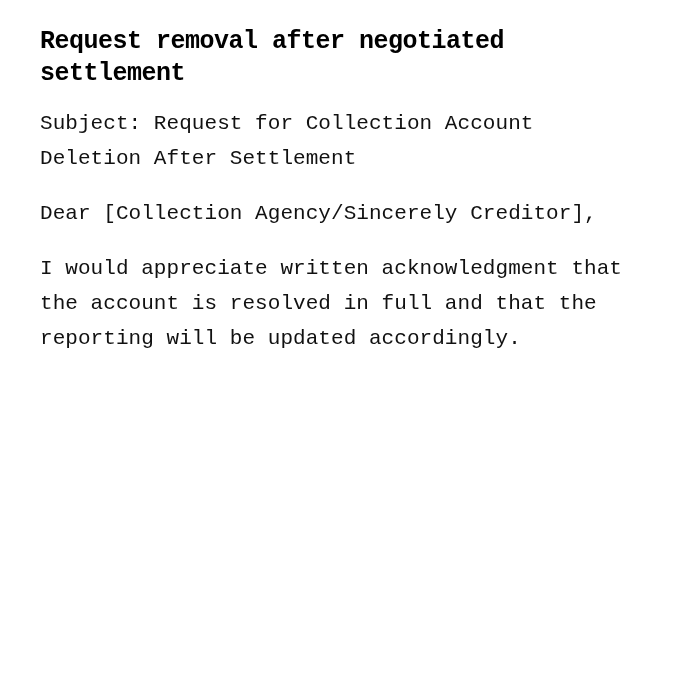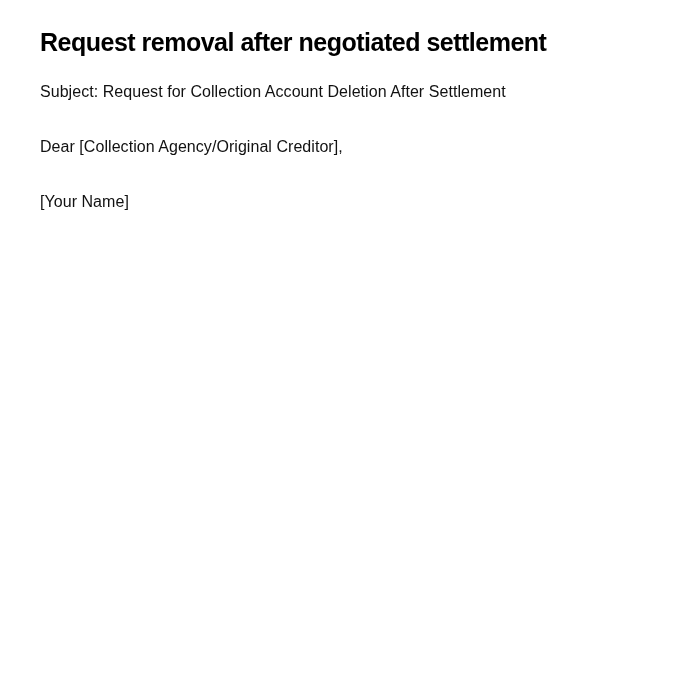--- a/index.html
+++ b/index.html
@@ -1,21 +1,21 @@
 <!DOCTYPE html>
 <html><head>
 <meta charset="utf-8">
 <style>
   html, body { margin: 0; padding: 0; background: #ffffff; }
   body { width: 700px; height: 691px; overflow: hidden; }
-  .page { padding: 22px 40px 0 40px; color: #111111; font-family: Liberation Sans, sans-serif; }
+  .page { padding: 22px 40px 0 40px; color: #111111; font-family: Liberation Mono, monospace; }
   h1 { font-size: 25px; font-weight: bold; margin: 4px 0 8px 0; letter-spacing: -0.5px; color: #000; line-height: 32px; }
-  p { font-size: 16px; line-height: 35px; margin: 16px 0 20px 0; letter-spacing: 0.05px; }
+  p { font-size: 21px; line-height: 35px; margin: 16px 0 20px 0; letter-spacing: 0.05px; }
 </style>
 </head>
 <body>
 
 <div class="page">
   <h1>Request removal after negotiated settlement</h1>
   <p style="width:540px">Subject: Request for Collection Account Deletion After Settlement</p>
-  <p>Dear [Collection Agency/Original Creditor],</p>
-  <p>[Your Name]</p>
+  <p>Dear [Collection Agency/Sincerely Creditor],</p>
+  <p style="width:610px">I would appreciate written acknowledgment that the account is resolved in full and that the reporting will be updated accordingly.</p>
 </div>
 
 </body></html>

